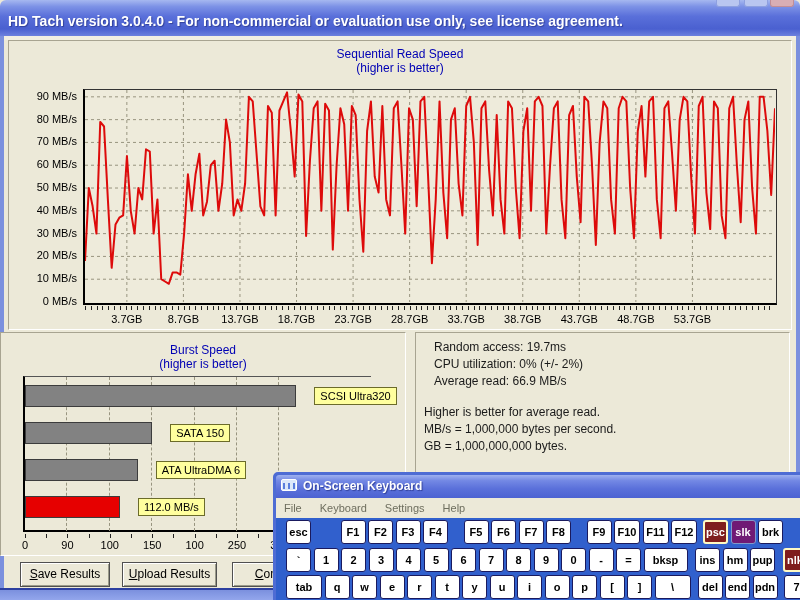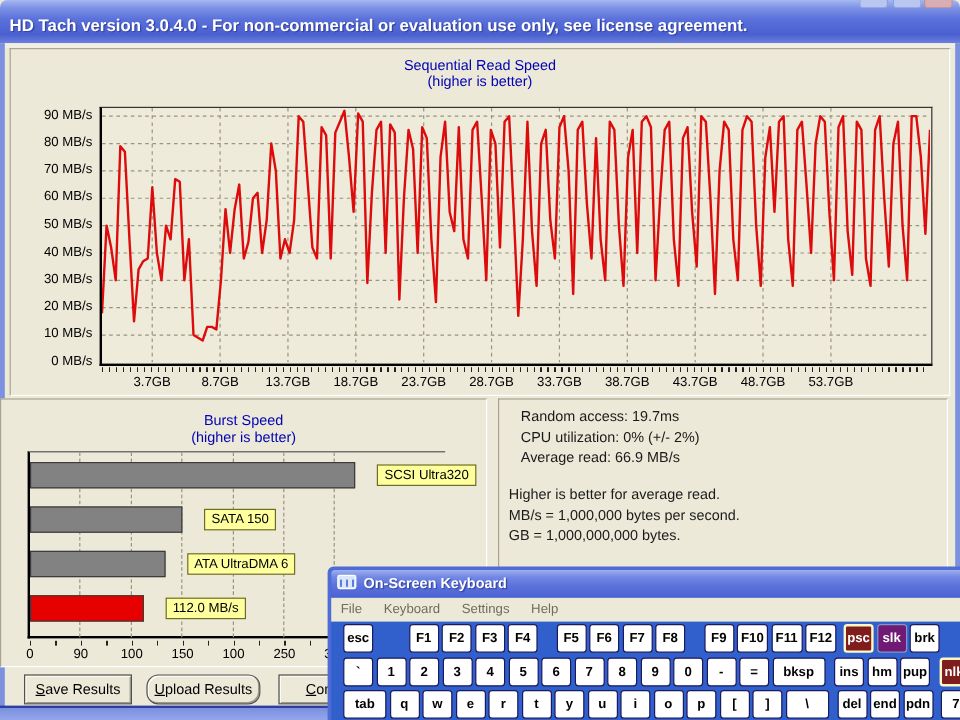--- a/index.html
+++ b/index.html
@@ -205,21 +205,21 @@
       <div class="info-detail">Average read: 66.9 MB/s</div>
       <div class="info-gap"></div>
       <div class="info-note">Higher is better for average read.</div>
       <div class="info-note">MB/s = 1,000,000 bytes per second.</div>
       <div class="info-note">GB = 1,000,000,000 bytes.</div>
     </div>
 
     <div class="xp-btn" style="left:20px;width:90px;">
       <span>Save Results</span>
     </div>
-    <div class="xp-btn" style="left:122px;width:95px;border-radius:10px;">
+    <div class="xp-btn" style="left:122px;width:95px;">
       <span>Upload Results</span>
     </div>
     <div class="xp-btn" style="left:232px;width:95px;">
       <span>Compare</span>
     </div>
   </div>
 
   <div class="osk-window">
     <div class="osk-titlebar">
       <span class="osk-icon"></span>

